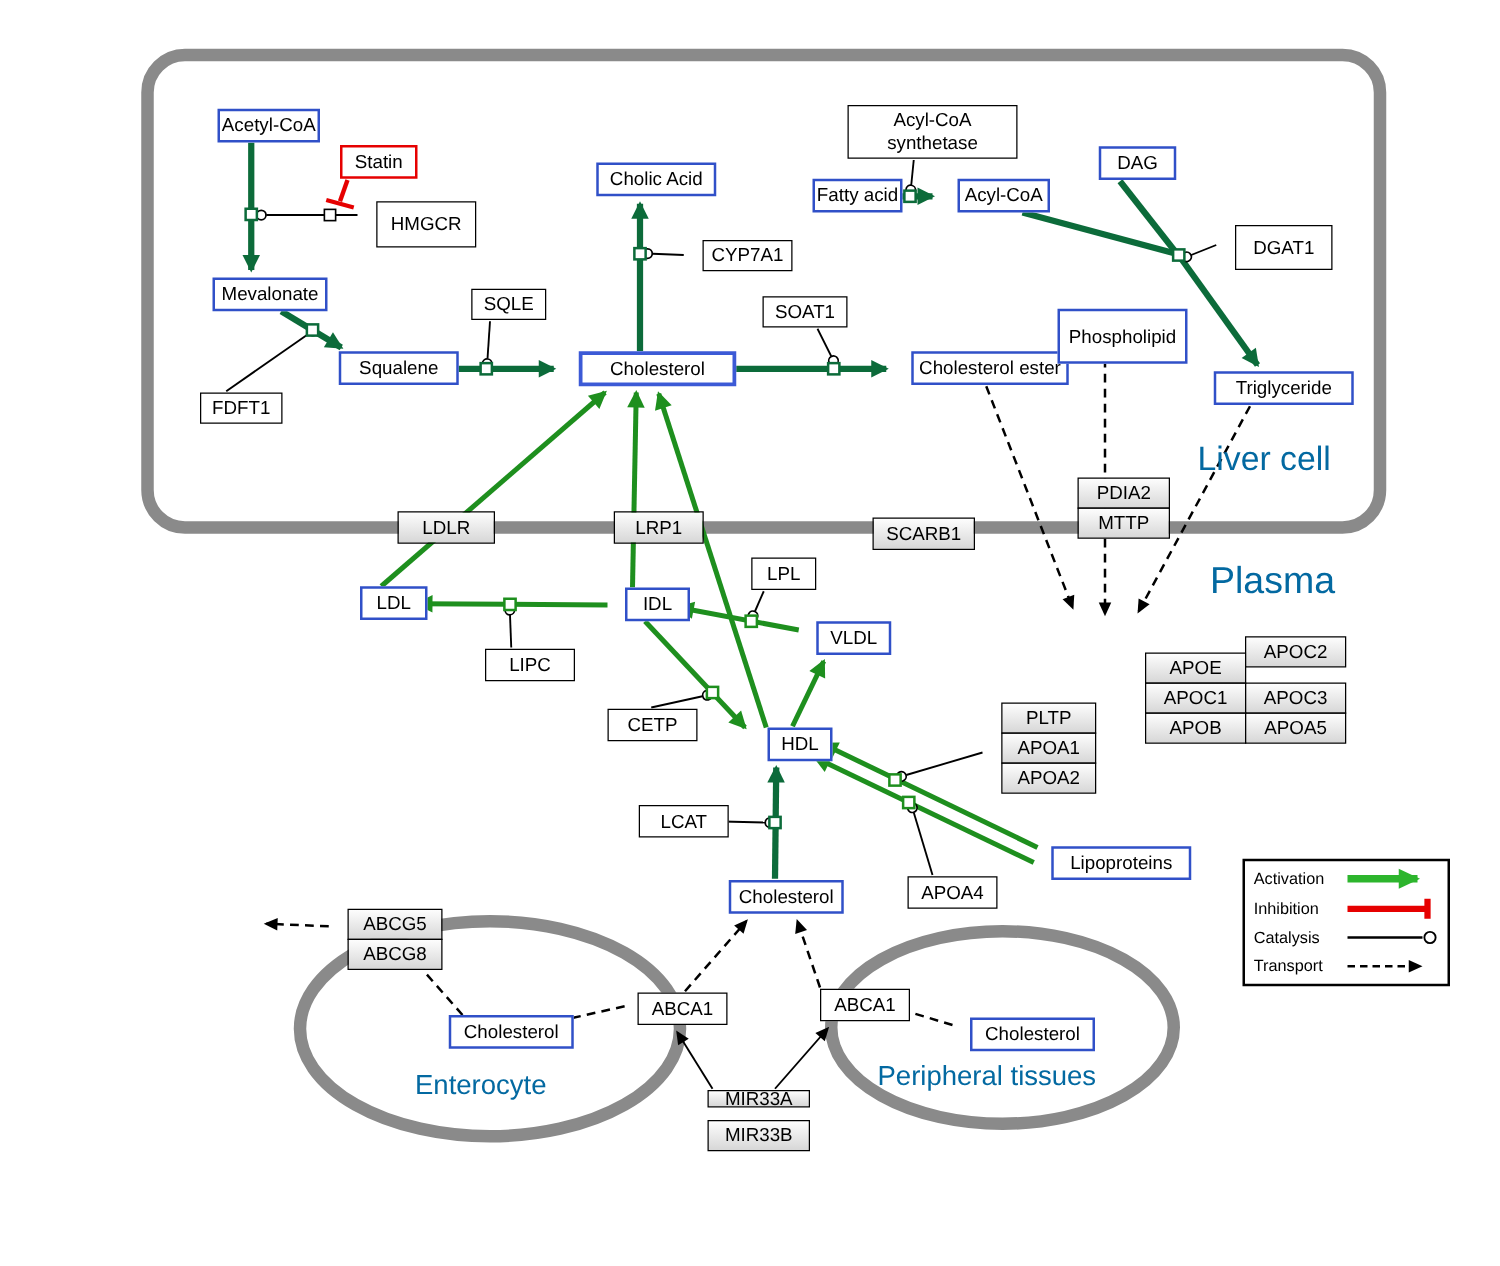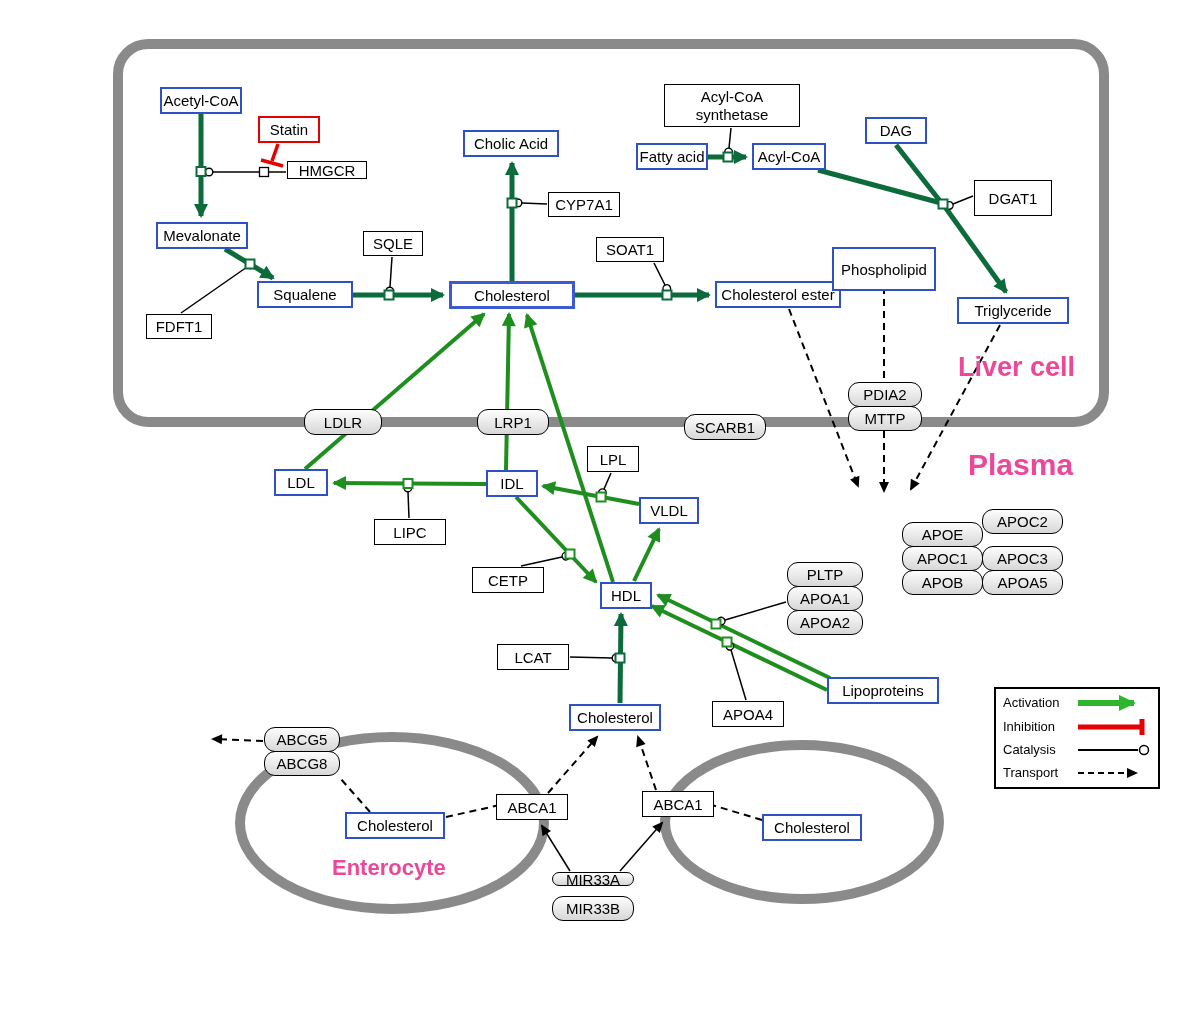--- a/index.html
+++ b/index.html
@@ -1,26 +1,26 @@
 <!DOCTYPE html>
 <html><head>
 <meta charset="utf-8">
 <style>
   html,body{margin:0;padding:0;background:#fff;}
   #stage{position:relative;width:1200px;height:1013px;background:#fff;font-family:"Liberation Sans",sans-serif;overflow:hidden;}
   #edges{position:absolute;left:0;top:0;z-index:0;}
   .node{position:absolute;box-sizing:border-box;display:flex;align-items:center;justify-content:center;
         background:#fff;border:1px solid #000;font:15px "Liberation Sans",sans-serif;color:#000;
-        text-align:center;z-index:2;white-space:nowrap;}
+        text-align:center;z-index:2;white-space:nowrap;margin-left:14px;}
   .blue{border:2px solid #3050c8;}
   .blue-thick{border:3px solid #3c5ad6;}
   .redbox{border:2px solid #e60000;}
-  .grad{background:linear-gradient(#fdfdfd,#d7d7d7);border-radius:11px;}
+  .grad{background:linear-gradient(#fdfdfd,#d7d7d7);}
   .twoline{flex-direction:column;line-height:1.15;}
-  .region-label{position:absolute;font-weight:bold;color:#ec4899;z-index:2;white-space:nowrap;}
+  .region-label{position:absolute;font-weight:normal;color:#0369a1;z-index:2;white-space:nowrap;}
   .legend-box{position:absolute;left:994px;top:687px;width:166px;height:102px;border:2px solid #000;
               box-sizing:border-box;z-index:1;background:transparent;}
   .legend-label{position:absolute;font-size:13px;color:#000;z-index:2;white-space:nowrap;}
 </style>
 </head>
 <body>
 
 <div id="stage">
 
   <svg id="edges" width="1200" height="1013" viewBox="0 0 1200 1013">
@@ -134,21 +134,21 @@
       <path d="M1078,727 L1140,727" stroke="#e60000" stroke-width="5"></path>
       <path d="M1142,719 L1142,735" stroke="#e60000" stroke-width="5"></path>
       <path d="M1078,750 L1138,750" stroke="#000" stroke-width="2"></path>
       <circle cx="1144" cy="750" r="4.5" fill="#fff" stroke="#000" stroke-width="1.5"></circle>
       <path d="M1078,773 L1136,773" stroke="#000" stroke-width="2" stroke-dasharray="6 4" marker-end="url(#arrow-bk)"></path>
     </g>
   </svg>
 
   <div class="node blue" style="left:160px;top:87px;width:82px;height:27px">Acetyl-CoA</div>
   <div class="node redbox" style="left:258px;top:116px;width:62px;height:27px">Statin</div>
-  <div class="node" style="left:287px;top:161px;width:80px;height:18px">HMGCR</div>
+  <div class="node" style="left:287px;top:161px;width:80px;height:37px">HMGCR</div>
   <div class="node blue" style="left:156px;top:222px;width:92px;height:27px">Mevalonate</div>
   <div class="node" style="left:146px;top:314px;width:66px;height:25px">FDFT1</div>
   <div class="node blue" style="left:257px;top:281px;width:96px;height:27px">Squalene</div>
   <div class="node" style="left:363px;top:231px;width:60px;height:25px">SQLE</div>
   <div class="node blue-thick" style="left:449px;top:281px;width:126px;height:28px">Cholesterol</div>
   <div class="node blue" style="left:463px;top:130px;width:96px;height:27px">Cholic Acid</div>
   <div class="node" style="left:548px;top:192px;width:72px;height:25px">CYP7A1</div>
   <div class="node" style="left:596px;top:237px;width:68px;height:25px">SOAT1</div>
   <div class="node blue" style="left:715px;top:281px;width:126px;height:27px">Cholesterol ester</div>
   <div class="node blue" style="left:636px;top:143px;width:72px;height:27px">Fatty acid</div>
@@ -195,20 +195,21 @@
   <div class="node blue" style="left:345px;top:812px;width:100px;height:27px">Cholesterol</div>
   <div class="node" style="left:496px;top:794px;width:72px;height:26px">ABCA1</div>
   <div class="node" style="left:642px;top:791px;width:72px;height:26px">ABCA1</div>
   <div class="node blue" style="left:762px;top:814px;width:100px;height:27px">Cholesterol</div>
   <div class="node grad" style="left:552px;top:872px;width:82px;height:14px">MIR33A</div>
   <div class="node grad" style="left:552px;top:896px;width:82px;height:25px">MIR33B</div>
 
   <div class="region-label" style="left:958px;top:352px;font-size:27px">Liver cell</div>
   <div class="region-label" style="left:968px;top:448px;font-size:30px">Plasma</div>
   <div class="region-label" style="left:332px;top:855px;font-size:22px">Enterocyte</div>
+  <div class="region-label" style="left:702px;top:848px;font-size:22px">Peripheral tissues</div>
 
   <div class="legend-box"></div>
   <div class="legend-label" style="left:1003px;top:695px">Activation</div>
   <div class="legend-label" style="left:1003px;top:719px">Inhibition</div>
   <div class="legend-label" style="left:1003px;top:742px">Catalysis</div>
   <div class="legend-label" style="left:1003px;top:765px">Transport</div>
 
 </div>
 
 </body></html>

